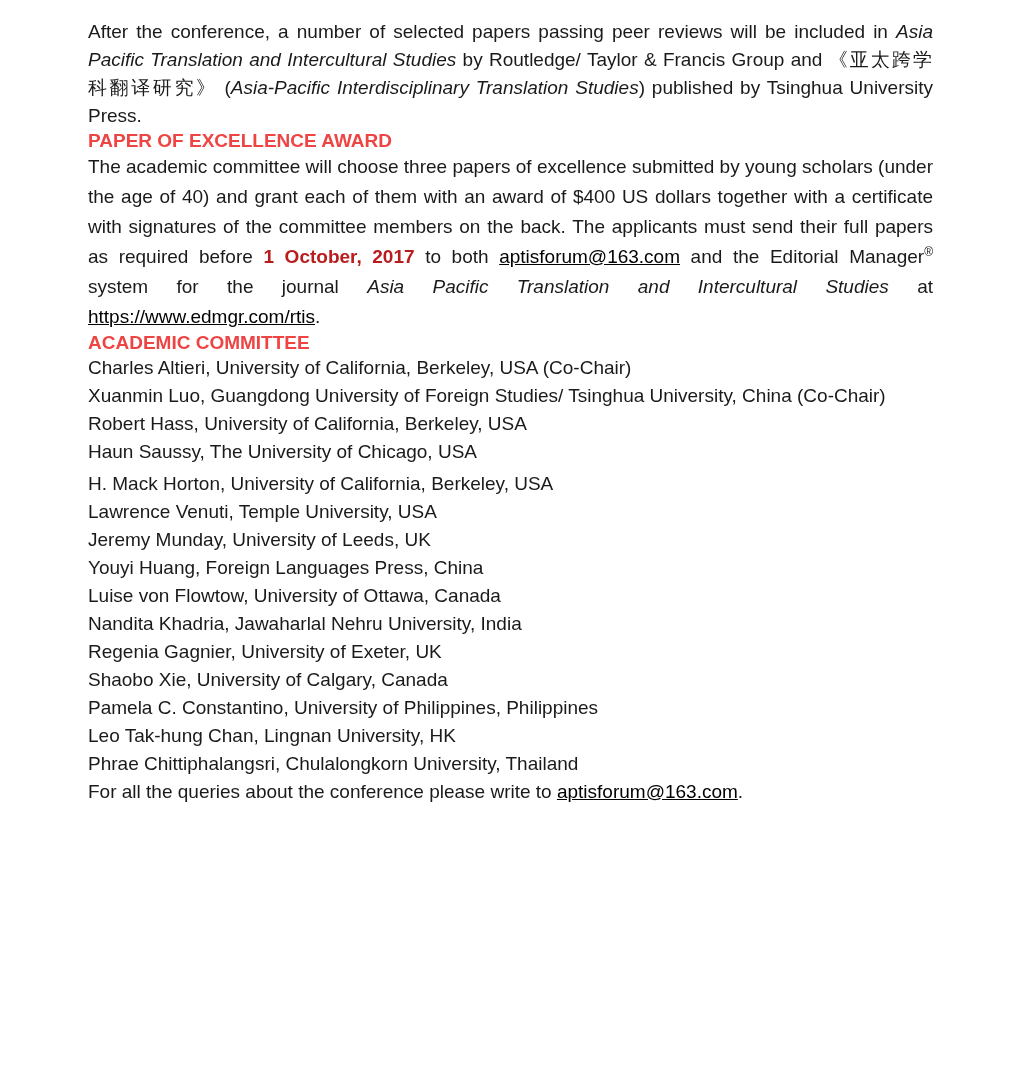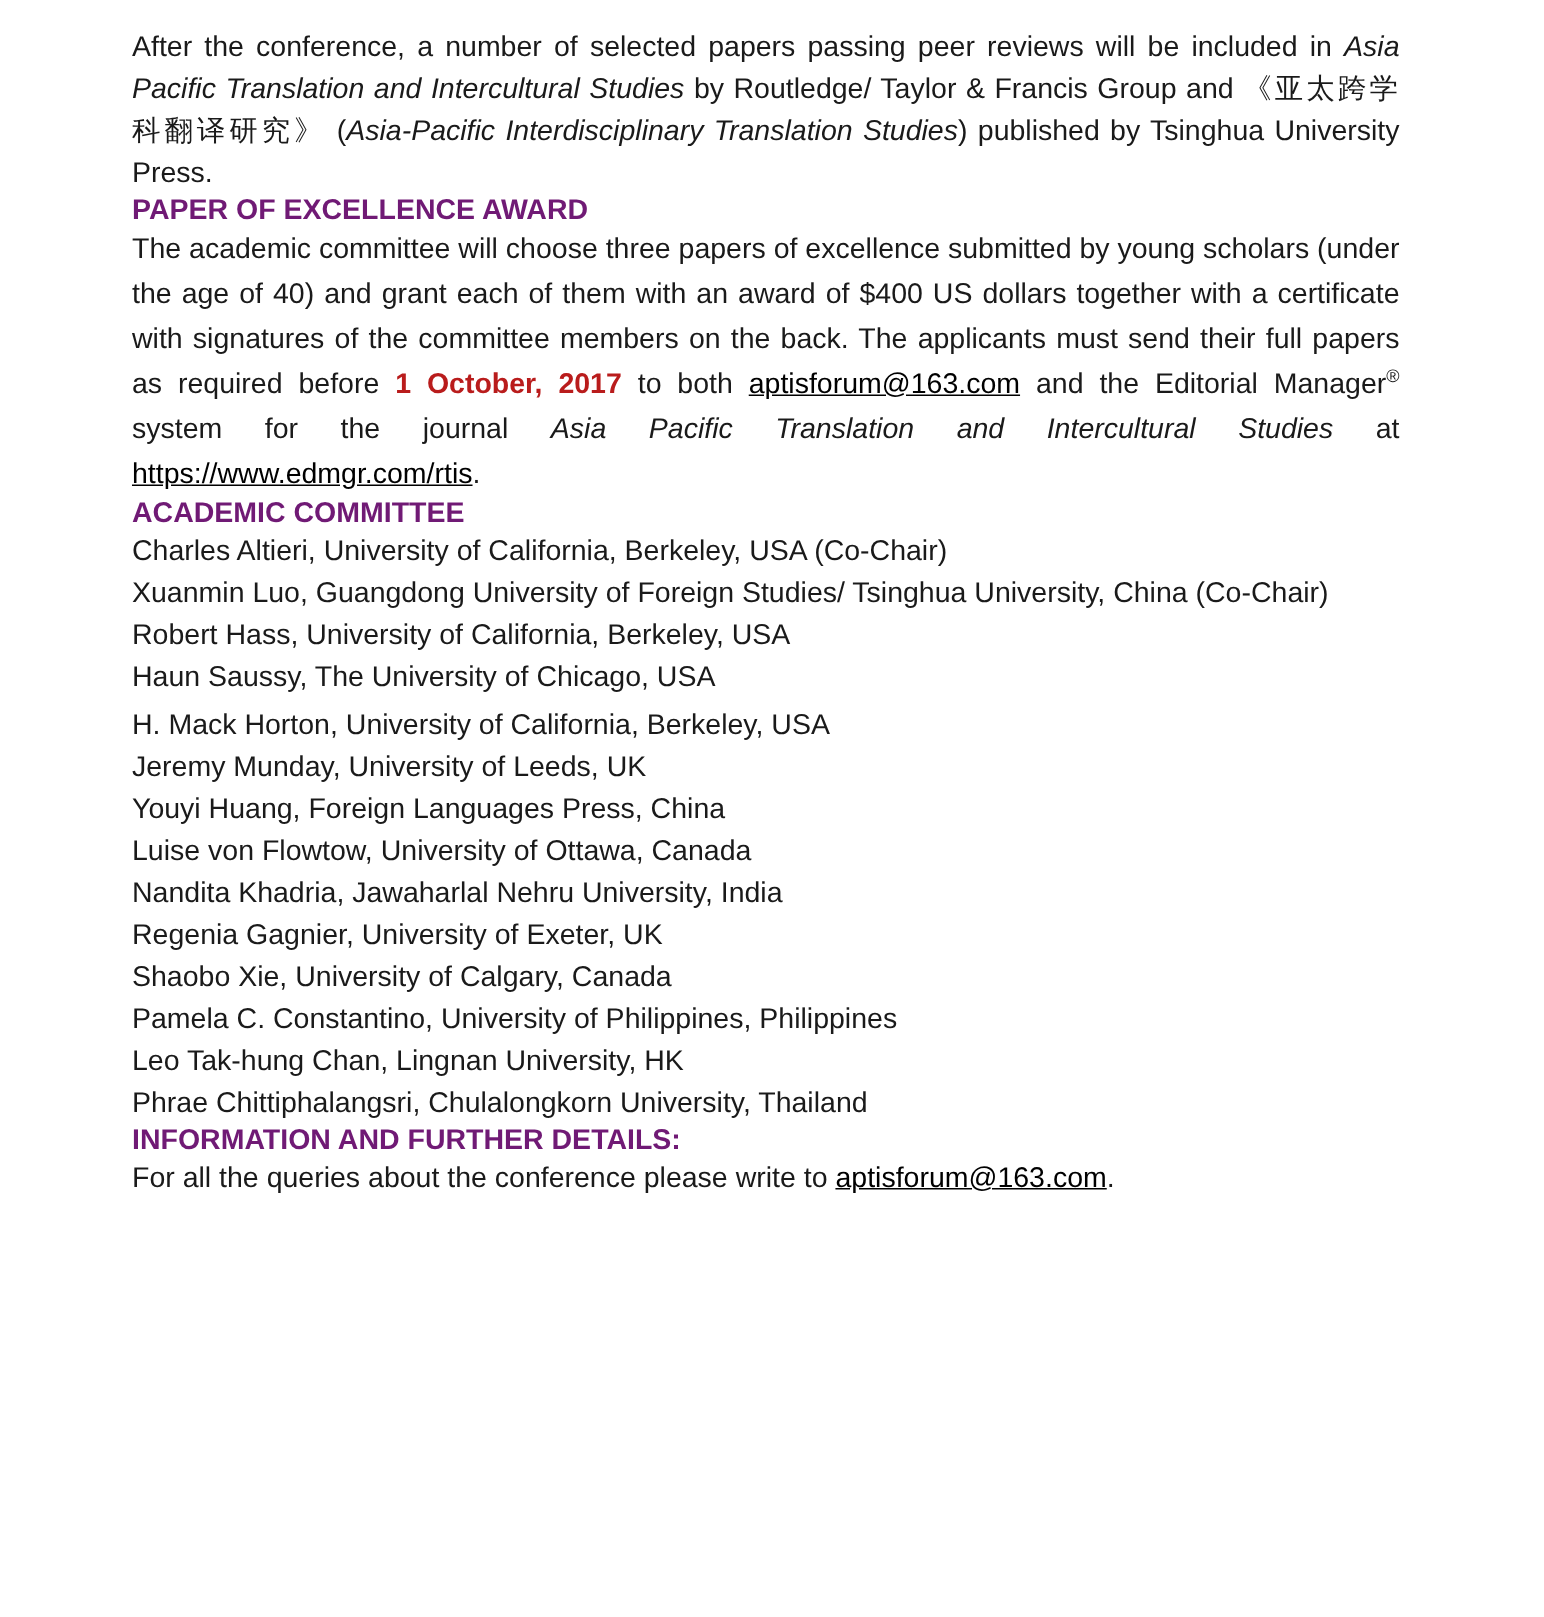--- a/index.html
+++ b/index.html
@@ -26,21 +26,21 @@
   .justified {
     text-align: justify;
   }
   .award-par {
     line-height: 30px;
   }
   h2.sec-heading {
     font-size: 19px;
     line-height: 22px;
     font-weight: bold;
-    color: #701a75;
+    color: #ef4444;
     margin: 0;
   }
   .heading-award {
     margin-top: 28px;
     margin-bottom: 7px;
   }
   .heading-committee {
     margin-top: 65px;
     margin-bottom: 8px;
   }
@@ -101,29 +101,29 @@
   <h2 class="sec-heading heading-committee">ACADEMIC COMMITTEE</h2>
 
   <div class="member-list">
       <div class="list-item">Charles Altieri, University of California, Berkeley, USA (Co-Chair)</div>
       <div class="list-item">Xuanmin Luo, Guangdong University of Foreign Studies/ Tsinghua University, China (Co-Chair)</div>
       <div class="list-item">Robert Hass, University of California, Berkeley, USA</div>
       <div class="list-item">Haun Saussy, The University of Chicago, USA</div>
     </div>
   <div class="member-list member-group-2">
       <div class="list-item">H. Mack Horton, University of California, Berkeley, USA</div>
+      <div class="list-item">Lawrence Venuti, Temple University, USA</div>
       <div class="list-item">Jeremy Munday, University of Leeds, UK</div>
       <div class="list-item">Youyi Huang, Foreign Languages Press, China</div>
       <div class="list-item">Luise von Flowtow, University of Ottawa, Canada</div>
       <div class="list-item">Nandita Khadria, Jawaharlal Nehru University, India</div>
       <div class="list-item">Regenia Gagnier, University of Exeter, UK</div>
       <div class="list-item">Shaobo Xie, University of Calgary, Canada</div>
       <div class="list-item">Pamela C. Constantino, University of Philippines, Philippines</div>
       <div class="list-item">Leo Tak-hung Chan, Lingnan University, HK</div>
       <div class="list-item">Phrae Chittiphalangsri, Chulalongkorn University, Thailand</div>
     </div>
 
-  <h2 class="sec-heading heading-info">INFORMATION AND FURTHER DETAILS:</h2>
 
 
   <p class="info-line"><span>For all the queries about the conference please write to </span><a class="link">aptisforum@163.com</a><span>.</span></p>
 
 </div>
 
 </body></html>

